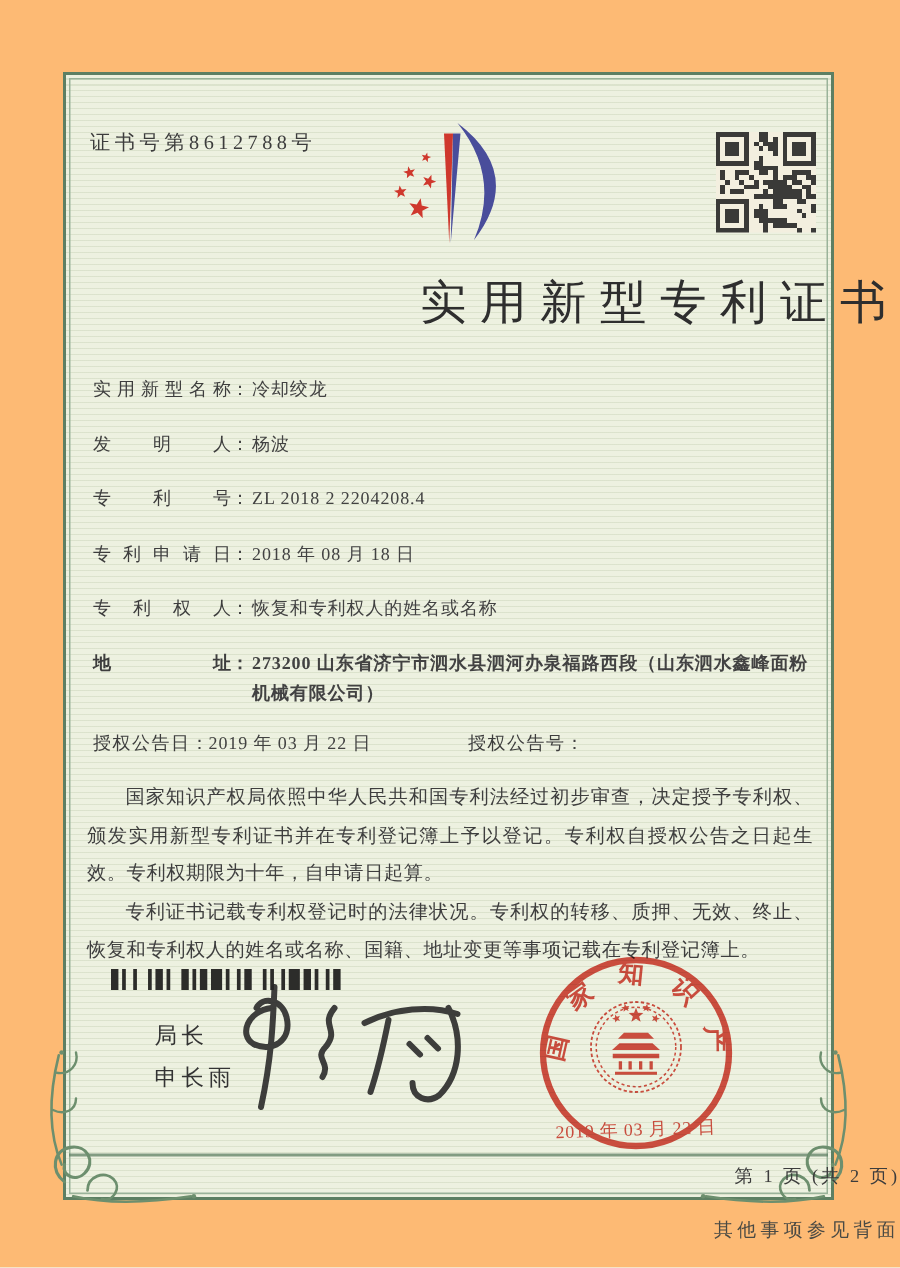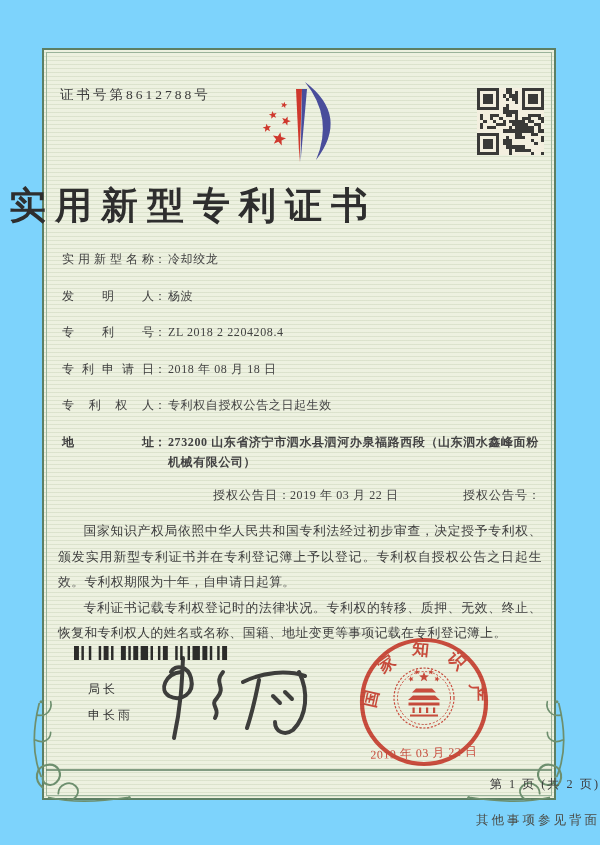--- a/index.html
+++ b/index.html
@@ -1,55 +1,55 @@
 <!DOCTYPE html>
 <html><head>
 <meta charset="utf-8">
 <style>
   html,body{margin:0;padding:0;}
   body{width:600px;height:845px;overflow:hidden;background:#efe9d6;
        font-family:"Liberation Serif","DejaVu Serif",serif;}
-  .page{position:relative;width:600px;height:845px;background:#7dd3fc;}
+  .page{position:relative;width:600px;height:845px;background:#fdba74;}
   
   .sheet{position:absolute;left:42px;top:48px;width:514px;height:752px;
          background:#edf1e0;
          background-image:repeating-linear-gradient(180deg,
            rgba(156,176,136,.22) 0px, rgba(156,176,136,.22) 1px,
            rgba(0,0,0,0) 1px, rgba(0,0,0,0) 4px);}
   .frame{position:absolute;left:42px;top:48px;width:510px;height:748px;
          border:2px solid #5d7f63;z-index:2;pointer-events:none;}
   .frame-inner{position:absolute;inset:2px;border:1px solid #9ab39a;}
   .foot-rule{position:absolute;left:46px;top:769px;width:506px;height:2px;
              background:#5d7f63;opacity:.75;z-index:2;}
 
   .cert-no{position:absolute;left:60px;top:86px;font-size:13.5px;letter-spacing:3px;
            color:#3c3c3c;z-index:4;}
   .logo{position:absolute;left:246px;top:76px;z-index:4;}
   .qr{position:absolute;left:477px;top:88px;z-index:4;}
-  .title{position:absolute;left:0;right:0;top:181px;text-align:left;font-size:37px;
-         letter-spacing:9px;text-indent:9px;color:#2e2e2e;font-weight:700;z-index:4;}
+  .title{position:absolute;left:0;right:0;top:181px;text-align:right;font-size:31px;
+         letter-spacing:9px;text-indent:9px;color:#2e2e2e;font-weight:400;z-index:4;}
 
   .fields{position:absolute;left:62px;top:249px;width:478px;font-size:12px;
           color:#424242;z-index:4;}
   .row{display:flex;margin-bottom:16.5px;line-height:20px;}
   .lbl{width:92px;flex:0 0 92px;text-align:justify;text-align-last:justify;color:#3d3d3d;}
   .colon{flex:0 0 14px;}
   .val{flex:1;letter-spacing:.6px;}
   .row.addr{margin-bottom:13px;font-weight:bold;}
-  .grant-row{display:flex;line-height:20px;margin-top:2px;justify-content:flex-end;}
+  .grant-row{display:flex;line-height:20px;margin-top:2px;}
   .pair{display:flex;}
   .pair.left{width:250px;flex:0 0 250px;}
   .pair .plbl{color:#3d3d3d;letter-spacing:1px;}
 
   .paras{position:absolute;left:58px;top:500px;width:484px;font-size:12.8px;
          line-height:25.5px;color:#3e3e3e;text-align:justify;z-index:4;margin-top:19px;}
   .paras p{margin:0;text-indent:2em;letter-spacing:.4px;}
 
   .barcode{position:absolute;left:74px;top:646px;z-index:4;}
-  .director{position:absolute;left:88px;top:681px;z-index:4;font-size:12px;
+  .director{position:absolute;left:103px;top:681px;z-index:4;font-size:15px;
             letter-spacing:3px;color:#333;}
   .director div{margin-bottom:9px;}
   .signature{position:absolute;left:147px;top:650px;z-index:4;}
   .seal{position:absolute;left:351px;top:630px;z-index:5;mix-blend-mode:multiply;}
 
   .page-num{position:absolute;left:0;right:0;top:776px;text-align:right;
             font-size:12.2px;letter-spacing:2px;color:#3c3c3c;z-index:4;}
   .reverse-note{position:absolute;left:0;right:0;top:812px;text-align:right;
             font-size:12.5px;letter-spacing:3px;color:#4a4a44;z-index:4;}
   .flourish{position:absolute;z-index:3;}
@@ -241,21 +241,21 @@
         <span class="val">ZL 2018 2 2204208.4</span>
     </div>
     <div class="row">
       <span class="lbl">专利申请日</span>
         <span class="colon">：</span>
         <span class="val">2018 年 08 月 18 日</span>
     </div>
     <div class="row">
       <span class="lbl">专利权人</span>
         <span class="colon">：</span>
-        <span class="val">专利权自授权公告之日起生效</span>
+        <span class="val">恢复和专利权人的姓名或名称</span>
     </div>
     <div class="row addr">
       <span class="lbl">地址</span>
         <span class="colon">：</span>
         <span class="val">273200 山东省济宁市泗水县泗河办泉福路西段（山东泗水鑫峰面粉机械有限公司）</span>
     </div>
     <div class="grant-row">
       <span class="pair left">
         <span class="plbl">授权公告日</span>
           <span>：</span>

